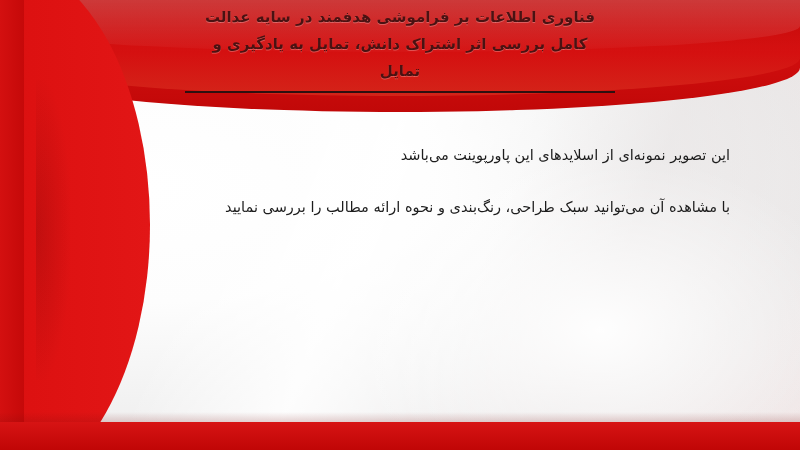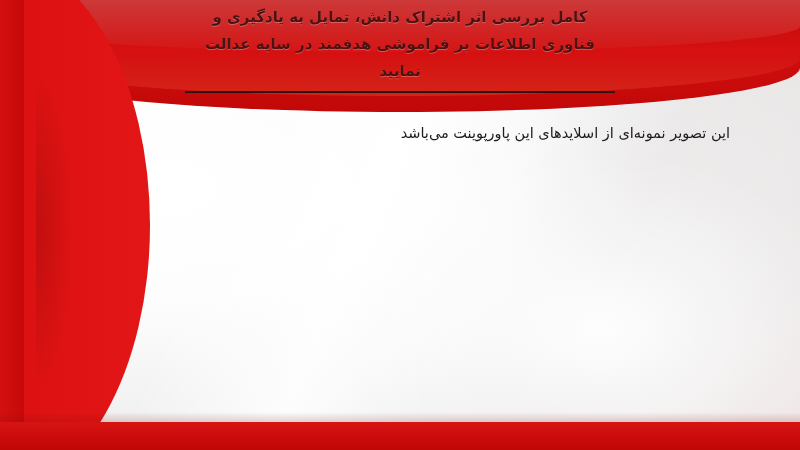--- a/index.html
+++ b/index.html
@@ -173,20 +173,21 @@
     right: 70px;
     left: 120px;
     top: 118px;
     text-align: right;
   }
   .body-line {
     color: #1c1c1c;
     font-size: 14.5px;
     line-height: 30px;
     white-space: nowrap;
+    margin-top: 22px;
   }
 </style>
 </head>
 <body>
 
 <div class="slide">
 
   <div class="bg-base"></div>
   <div class="bg-sheen"></div>
   <div class="bg-glow"></div>
@@ -198,23 +199,24 @@
   <div class="left-blob"></div>
   <div class="left-blob-inner"></div>
   <div class="left-notch"></div>
   <div class="left-strip"></div>
   <div class="left-shadow"></div>
 
   <div class="bottom-band-shadow"></div>
   <div class="bottom-band"></div>
 
   <div class="title-block">
+    <div class="title-line">فناوری اطلاعات بر فراموشی هدفمند در سایه عدالت</div>
     <div class="title-line">کامل بررسی اثر اشتراک دانش، تمایل به یادگیری و</div>
-    <div class="title-line">فناوری اطلاعات بر فراموشی هدفمند در سایه عدالت</div>
-    <div class="title-line">نمایید</div>
+    <div class="title-line">تمایل</div>
     <div class="title-rule"></div>
   </div>
 
   <div class="body-block">
     <div class="body-line">این تصویر نمونه‌ای از اسلایدهای این پاورپوینت می‌باشد</div>
+    <div class="body-line">با مشاهده آن می‌توانید سبک طراحی، رنگ‌بندی و نحوه ارائه مطالب را بررسی نمایید</div>
   </div>
 
 </div>
 
 </body></html>

